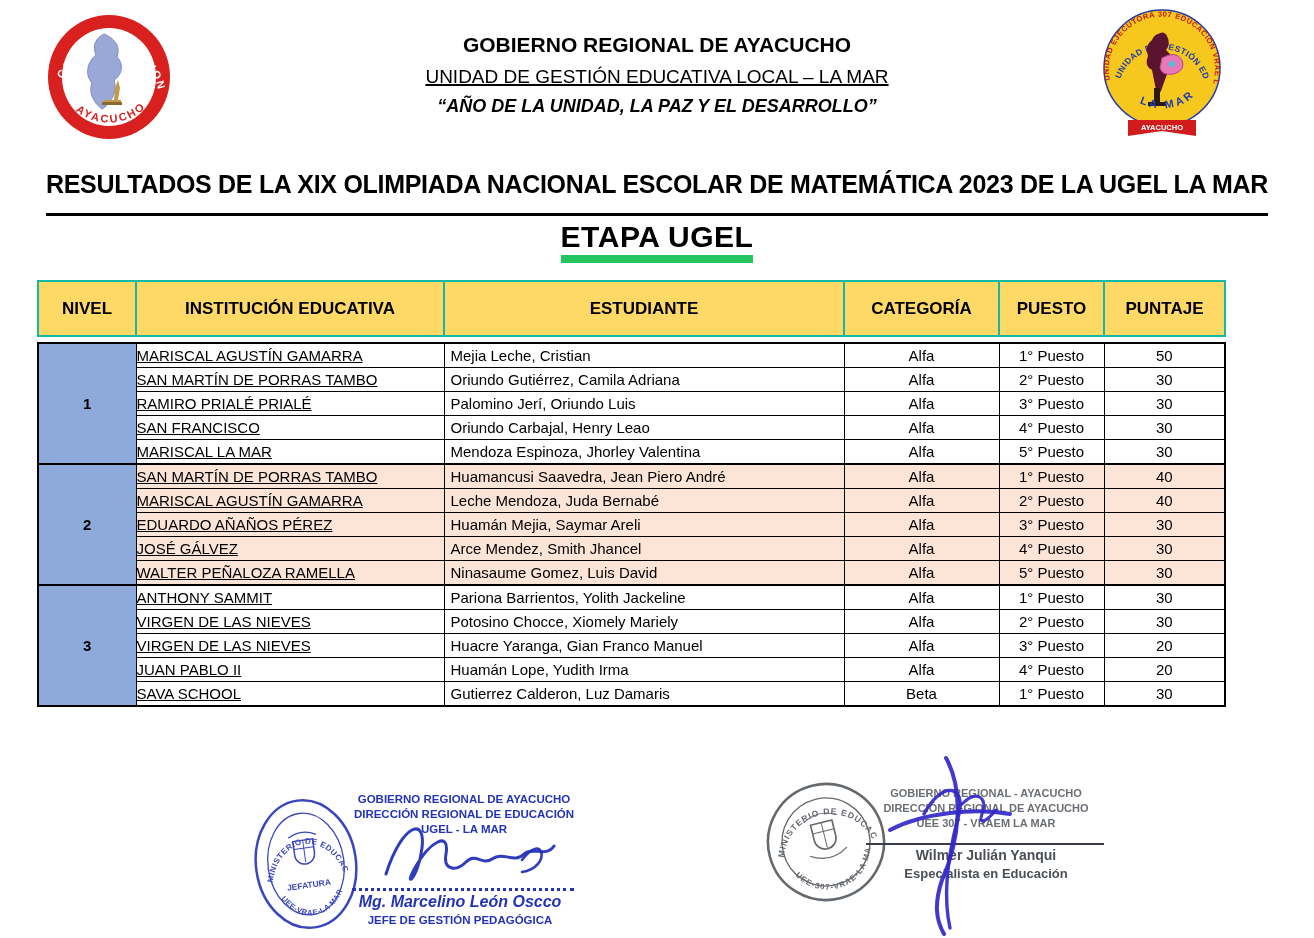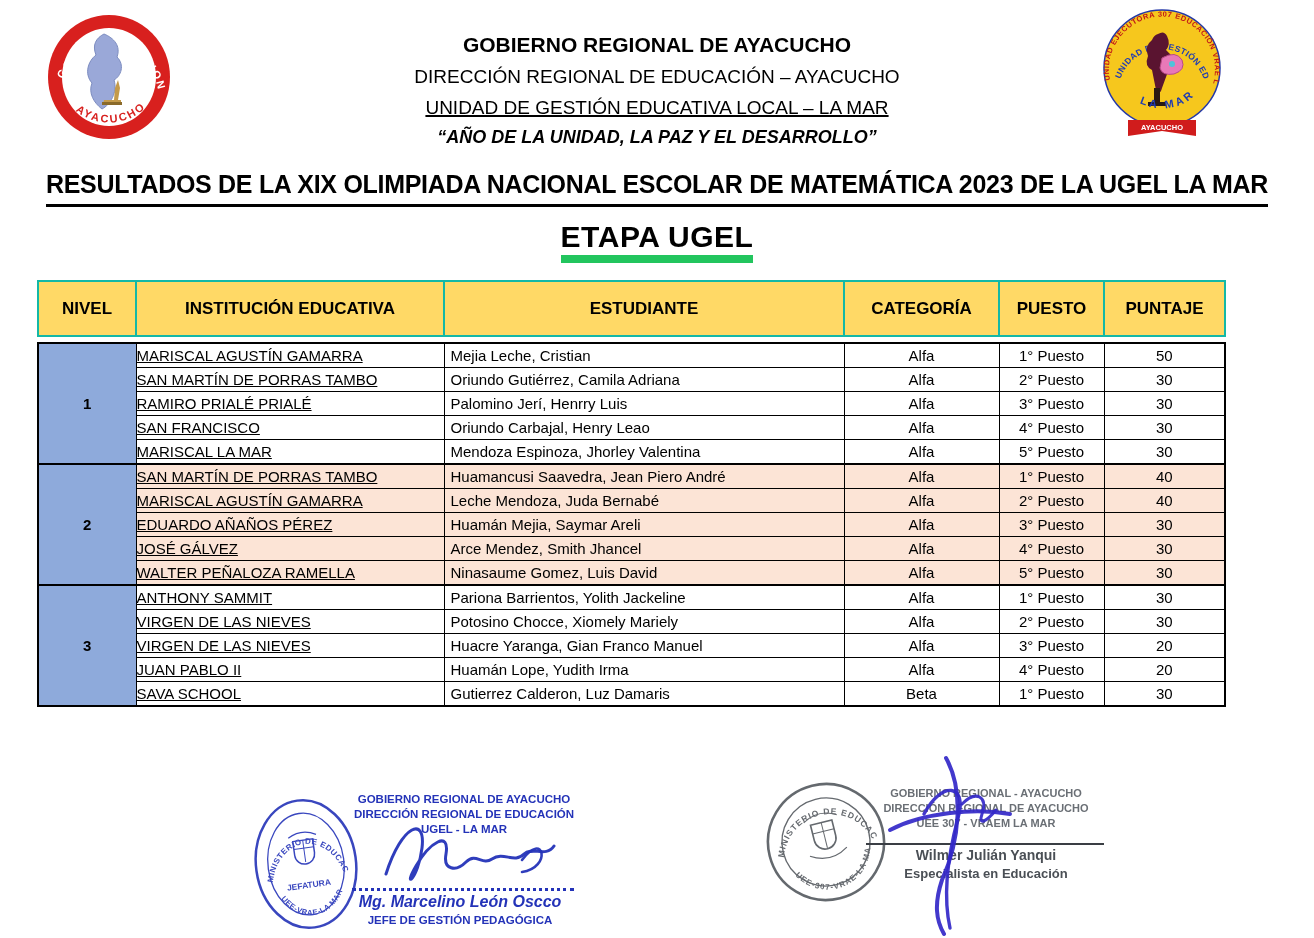--- a/index.html
+++ b/index.html
@@ -10,21 +10,21 @@
   .logo-left{position:absolute;left:44px;top:14px;width:130px;height:127px;}
   .logo-right{position:absolute;left:1092px;top:6px;width:140px;height:140px;}
   .org-block{position:absolute;left:297px;top:33px;width:720px;text-align:center;}
   .org1{font-size:21px;font-weight:bold;margin:0 0 9px;}
   .org2{font-size:19px;margin:0 0 9px;}
   .org3{font-size:19px;margin:0 0 7px;text-decoration:underline;text-decoration-thickness:2px;}
   .motto{font-size:18px;font-weight:bold;font-style:italic;margin:8px;}
 
   .doc-title{position:absolute;top:170px;left:0;right:0;text-align:center;}
   .doc-title span{display:inline-block;font-size:25px;font-weight:bold;white-space:nowrap;
-                  letter-spacing:-0.3px;border-bottom:3px solid #000;padding-bottom:5px;}
+                  letter-spacing:-0.3px;border-bottom:3px solid #000;padding-bottom:14px;}
   .doc-subtitle{position:absolute;top:220px;left:0;right:0;text-align:center;}
   .doc-subtitle span{display:inline-block;font-size:30px;font-weight:bold;letter-spacing:.5px;
                      border-bottom:8px solid #22c55e;padding-bottom:1px;}
 
   
   table{border-collapse:collapse;table-layout:fixed;}
   .results-head{position:absolute;left:37px;top:280px;}
   .results-body{position:absolute;left:37px;top:342px;}
   .results-head th{background:var(--header-fill);border:2px solid #14b8a6;font-weight:bold;
                    font-size:17px;height:53px;padding:0 4px;}
@@ -80,21 +80,20 @@
       <path d="M60,86 l10,0 l1,-12 l3,-8 l2,8 l-2,12 l3,0 l0,4 l-18,0 Z" fill="#C49A4A"></path>
       <rect x="58" y="88" width="20" height="3" fill="#8a6a2a"></rect>
     </g>
     <text font-size="11" font-weight="bold" fill="#D8201E" letter-spacing="2">
       <textPath href="#lgl-bot" startOffset="12%">AYACUCHO</textPath>
     </text>
   </svg>
 
   <div class="org-block">
     <p class="org1">GOBIERNO REGIONAL DE AYACUCHO</p>
-    <p class="org2">DIRECCIÓN REGIONAL DE EDUCACIÓN – AYACUCHO</p>
     <p class="org3">UNIDAD DE GESTIÓN EDUCATIVA LOCAL – LA MAR</p>
     <p class="motto">“AÑO DE LA UNIDAD, LA PAZ Y EL DESARROLLO”</p>
   </div>
 
   <svg class="logo-right" viewBox="0 0 140 140">
     <circle cx="70" cy="62" r="58" fill="#F6C71D" stroke="#2438A8" stroke-width="1.5"></circle>
     <defs>
       <path id="lgr-outer" d="M 19,78 A 53,53 0 1 1 121,78"></path>
       <path id="lgr-inner" d="M 28,74 A 44,44 0 0 1 112,74"></path>
       <path id="lgr-bot" d="M 40,92 A 40,30 0 0 0 100,92"></path>
@@ -167,21 +166,21 @@
         </tr>
         <tr>
           <td class="inst">SAN MARTÍN DE PORRAS TAMBO</td>
           <td class="est">Oriundo Gutiérrez, Camila Adriana</td>
           <td class="cat">Alfa</td>
           <td class="puesto">2° Puesto</td>
           <td class="punt">30</td>
         </tr>
         <tr>
           <td class="inst">RAMIRO PRIALÉ PRIALÉ</td>
-          <td class="est">Palomino Jerí, Henrry Luis</td>
+          <td class="est">Palomino Jerí, Oriundo Luis</td>
           <td class="cat">Alfa</td>
           <td class="puesto">3° Puesto</td>
           <td class="punt">30</td>
         </tr>
         <tr>
           <td class="inst">SAN FRANCISCO</td>
           <td class="est">Oriundo Carbajal, Henry Leao</td>
           <td class="cat">Alfa</td>
           <td class="puesto">4° Puesto</td>
           <td class="punt">30</td>

